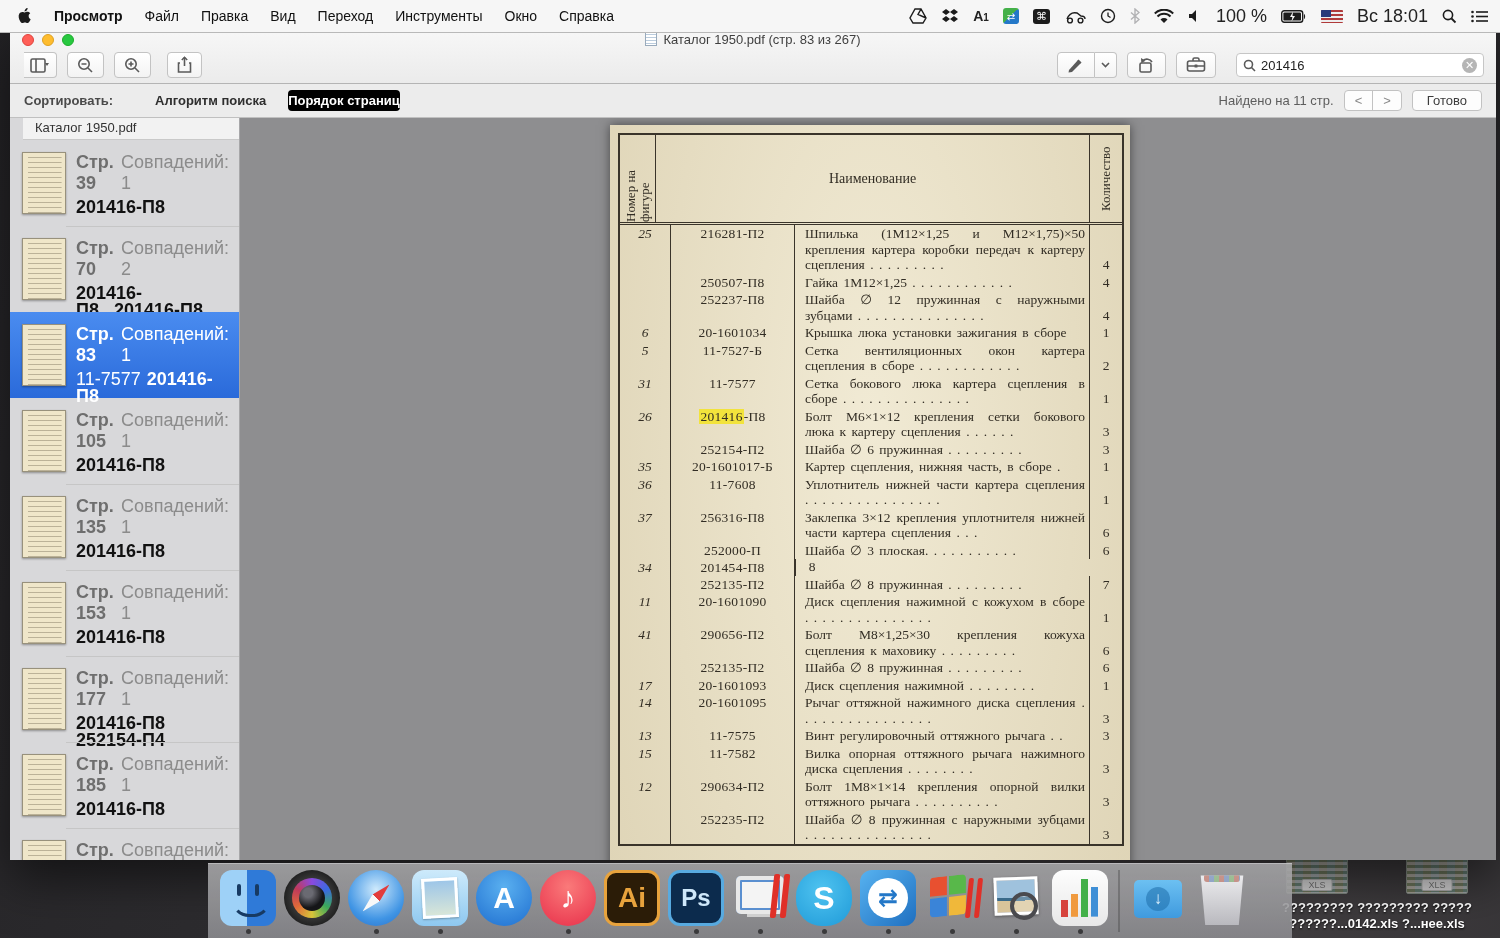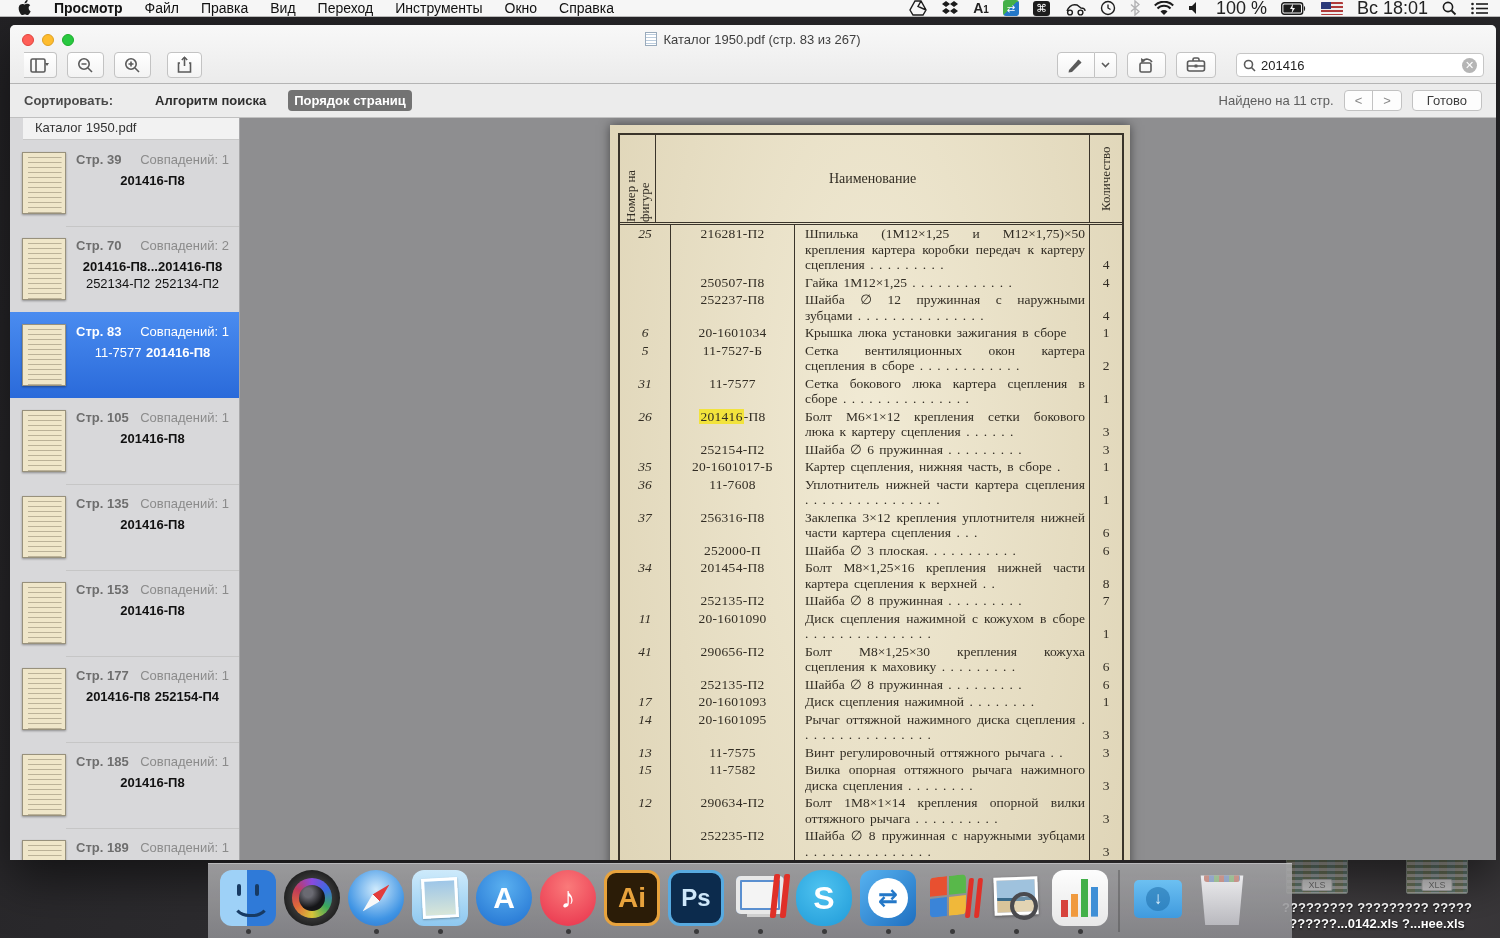--- a/index.html
+++ b/index.html
@@ -14,21 +14,21 @@
   .xls-icon { width:62px; height:48px; background:linear-gradient(180deg,#cfd6cf,#aab4ab);
     border:1px solid #8a948b; border-radius:2px; position:relative; opacity:.85;
     background-image:repeating-linear-gradient(180deg, rgba(120,160,120,.5) 0 3px, rgba(230,235,230,.6) 3px 6px),
       repeating-linear-gradient(90deg, rgba(200,150,90,.35) 0 8px, rgba(140,180,220,.35) 8px 16px); }
   .xls-badge { position:absolute; left:50%; transform:translateX(-50%); bottom:2px;
     background:#e8e8e8; color:#7a7a7a; font-size:9px; padding:0 6px; border-radius:2px; border:1px solid #bbb; }
   .xls-label { color:#fff; font-size:13px; font-weight:bold; line-height:16px; margin-top:6px;
     text-shadow:0 1px 2px rgba(0,0,0,.9); white-space:nowrap; }
 
   
-  .menubar { position:absolute; top:0; left:0; right:0; height:17px; background:#f6f6f6;
+  .menubar { position:absolute; top:0; left:0; right:0; height:33px; background:#f6f6f6;
     display:flex; align-items:center; padding:0 12px; font-size:14px; color:#111; z-index:50;
     border-bottom:1px solid #b9b9b9; }
   .menubar .apple { margin:0 10px 0 6px; display:flex; }
   .menu-item { padding:0 11px; }
   .menu-item.strong { font-weight:bold; }
   .mb-right { margin-left:auto; display:flex; align-items:center; gap:14px; color:#222; }
   .mb-right svg { display:block; }
   .mb-txt { font-size:18px; }
   .flag { width:22px; height:13px; position:relative; overflow:hidden; border-radius:1px;
     background:repeating-linear-gradient(180deg,#b03a3a 0 2px,#eee 2px 4px); }
@@ -63,21 +63,21 @@
     display:flex; align-items:center; padding:0 6px; font-size:13px; color:#222; }
   .searchfield .q { flex:1; margin-left:5px; }
   .sf-clear { width:15px; height:15px; border-radius:50%; background:#b5b5b5; color:#fff; font-size:11px;
     line-height:15px; text-align:center; font-weight:bold; }
 
   
   .filterbar { height:34px; background:#ececec; border-bottom:1px solid #c0c0c0; display:flex;
     align-items:center; padding:0 14px; font-size:13px; color:#3c3c3c; flex:0 0 auto; }
   .filterbar .lbl { font-weight:bold; color:#4a4a4a; margin-right:42px; }
   .mode-plain { color:#2e2e2e; font-weight:bold; margin-right:22px; }
-  .mode-pill { background:#737373; color:#fff; font-weight:bold; border-radius:4px; padding:3px 6px; }
+  .mode-pill { background:#000000; color:#fff; font-weight:bold; border-radius:4px; padding:3px 0; }
   .fb-right { margin-left:auto; display:flex; align-items:center; gap:10px; }
   .found { color:#5d5d5d; }
   .seg { display:flex; border:1px solid #c2c2c2; border-radius:4px; overflow:hidden; background:#fdfdfd; }
   .seg div { padding:2px 10px; color:#888; font-size:13px; }
   .seg div:first-child{ border-right:1px solid #c2c2c2; }
   .btn-done { border:1px solid #c2c2c2; border-radius:4px; background:#fdfdfd; padding:2px 14px; color:#3c3c3c; }
 
   
   .win-body { flex:1; display:flex; min-height:0; }
   .sidebar { width:230px; background:#d8d8da; border-right:1px solid #a7a7a9; display:flex; flex-direction:column; }
@@ -85,21 +85,21 @@
     padding:2px 0 0 12px; flex:0 0 auto;margin-left:13px; }
   .sb-list { flex:1; overflow:hidden; }
   .result { height:86px; padding:12px 10px 0 12px; display:flex; position:relative; }
   .result + .result::before { content:""; position:absolute; top:0; left:56px; right:0; height:1px; background:#c6c6c6; }
   .result.selected { background:linear-gradient(#4a8cf0,#2a6ada); }
   .result.selected::before, .result.selected + .result::before { display:none; }
   .thumb { width:44px; height:62px; background:#efe6c9; border:1px solid #98917c; flex:0 0 auto;
     box-shadow:0 1px 2px rgba(0,0,0,.35);
     background-image:repeating-linear-gradient(180deg, rgba(90,80,60,.35) 0 1px, transparent 1px 5px);
     background-size:80% 100%; background-position:60% 4px; background-repeat:no-repeat; }
-  .r-text { flex:1; padding-left:10px; font-size:13px; min-width:0;text-align:center; }
+  .r-text { flex:1; padding-left:10px; font-size:18px; min-width:0; }
   .r-top { display:flex; justify-content:space-between; }
   .r-page { font-weight:bold; color:#6e6e6e; }
   .r-count { color:#8b8b8b; }
   .r-snip { margin-top:5px; color:#111; line-height:17px; word-spacing:1px; }
   .r-snip b { font-weight:bold; }
   .result.selected .r-page, .result.selected .r-count, .result.selected .r-snip { color:#fff; }
 
   .main { flex:1; position:relative; background:#8e8e90; overflow:hidden; }
 
   
@@ -490,21 +490,20 @@
               </div>
               <div class="prow">
                 <div class="c-fig"></div>
                 <div class="c-part">252000-П</div>
                 <div class="c-name">Шайба ∅ 3 плоская. . . . . . . . . . .</div>
                 <div class="c-qty">6</div>
               </div>
               <div class="prow">
                 <div class="c-fig">34</div>
                 <div class="c-part">201454-П8</div>
-                <div class="c-name">Болт М8×1,25×16 крепления нижней части картера сцепления к верхней . .</div>
                 <div class="c-qty">8</div>
               </div>
               <div class="prow">
                 <div class="c-fig"></div>
                 <div class="c-part">252135-П2</div>
                 <div class="c-name">Шайба ∅ 8 пружинная . . . . . . . . .</div>
                 <div class="c-qty">7</div>
               </div>
               <div class="prow">
                 <div class="c-fig">11</div>

